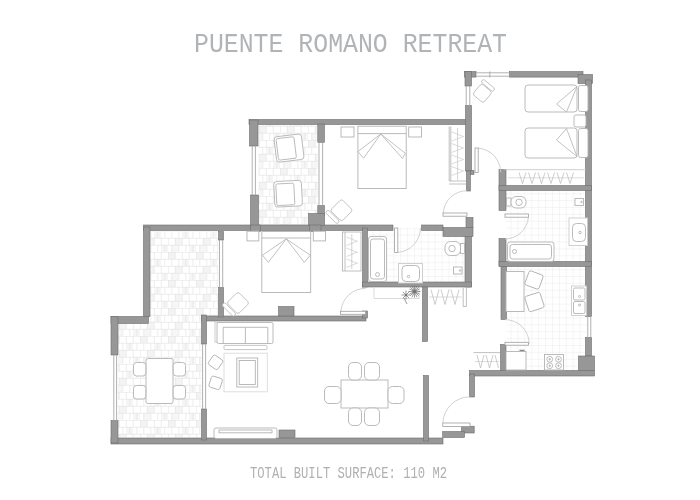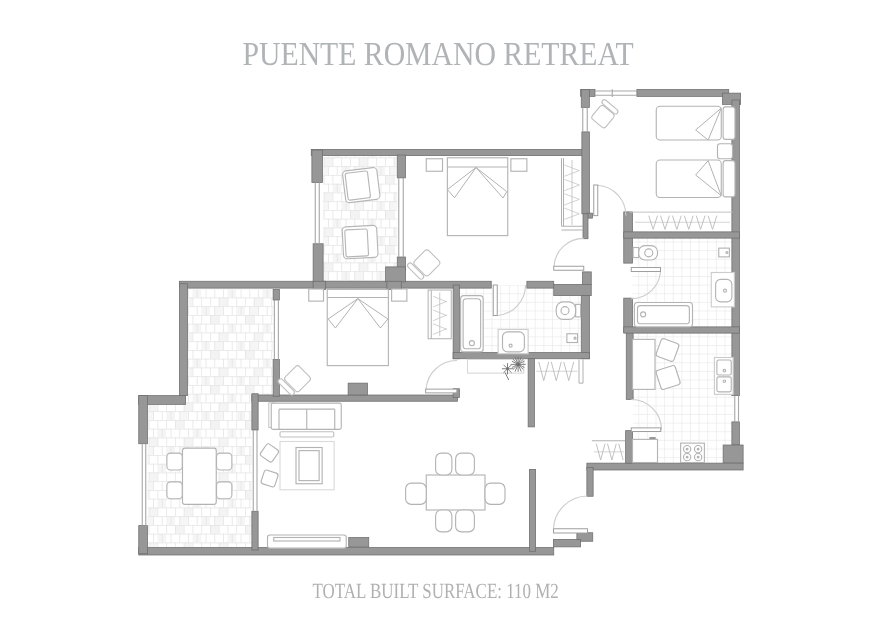--- a/index.html
+++ b/index.html
@@ -1,16 +1,16 @@
 <!DOCTYPE html>
 <html><head>
 <meta charset="utf-8">
 <style>
   html,body{margin:0;padding:0;background:#ffffff;}
-  .page{width:700px;height:500px;position:relative;font-family:Liberation Serif, serif;}
+  .page{width:700px;height:500px;position:relative;font-family:Liberation Mono, monospace;}
   svg{display:block;}
 </style>
 </head>
 <body>
 <div class="page">
 <svg width="700" height="500" viewBox="0 0 700 500" xmlns="http://www.w3.org/2000/svg">
 <defs>
   <pattern id="brick" width="28" height="28" patternUnits="userSpaceOnUse">
     <rect x="0" y="0" width="7" height="7" fill="#f3f3f3"></rect>
     <rect x="14" y="7" width="7" height="7" fill="#f5f5f5"></rect>

